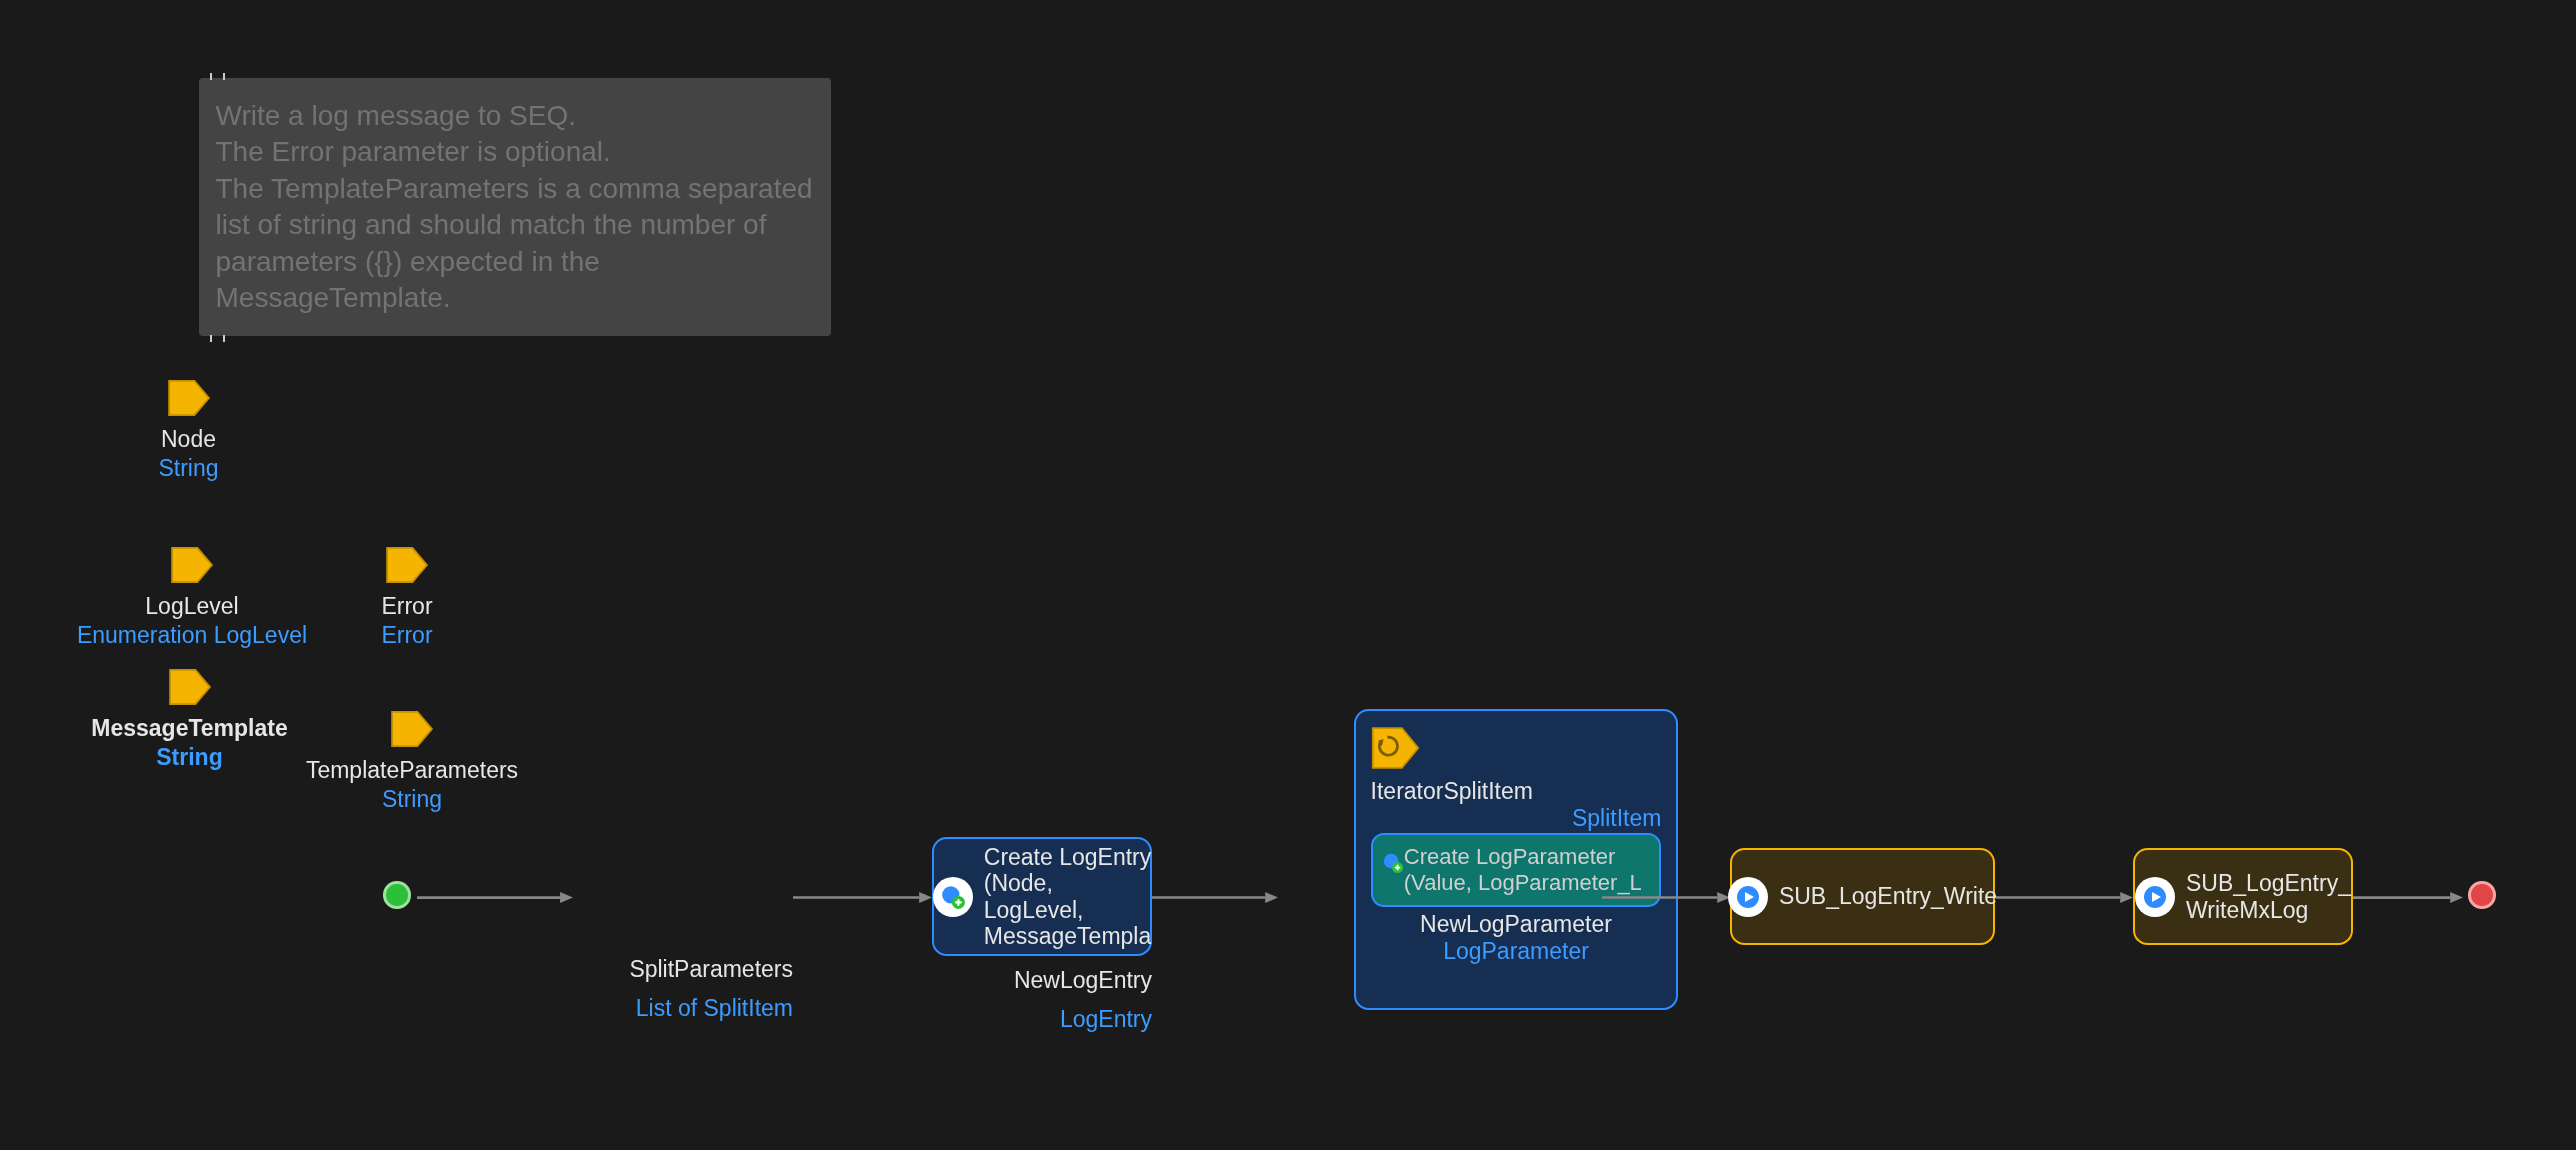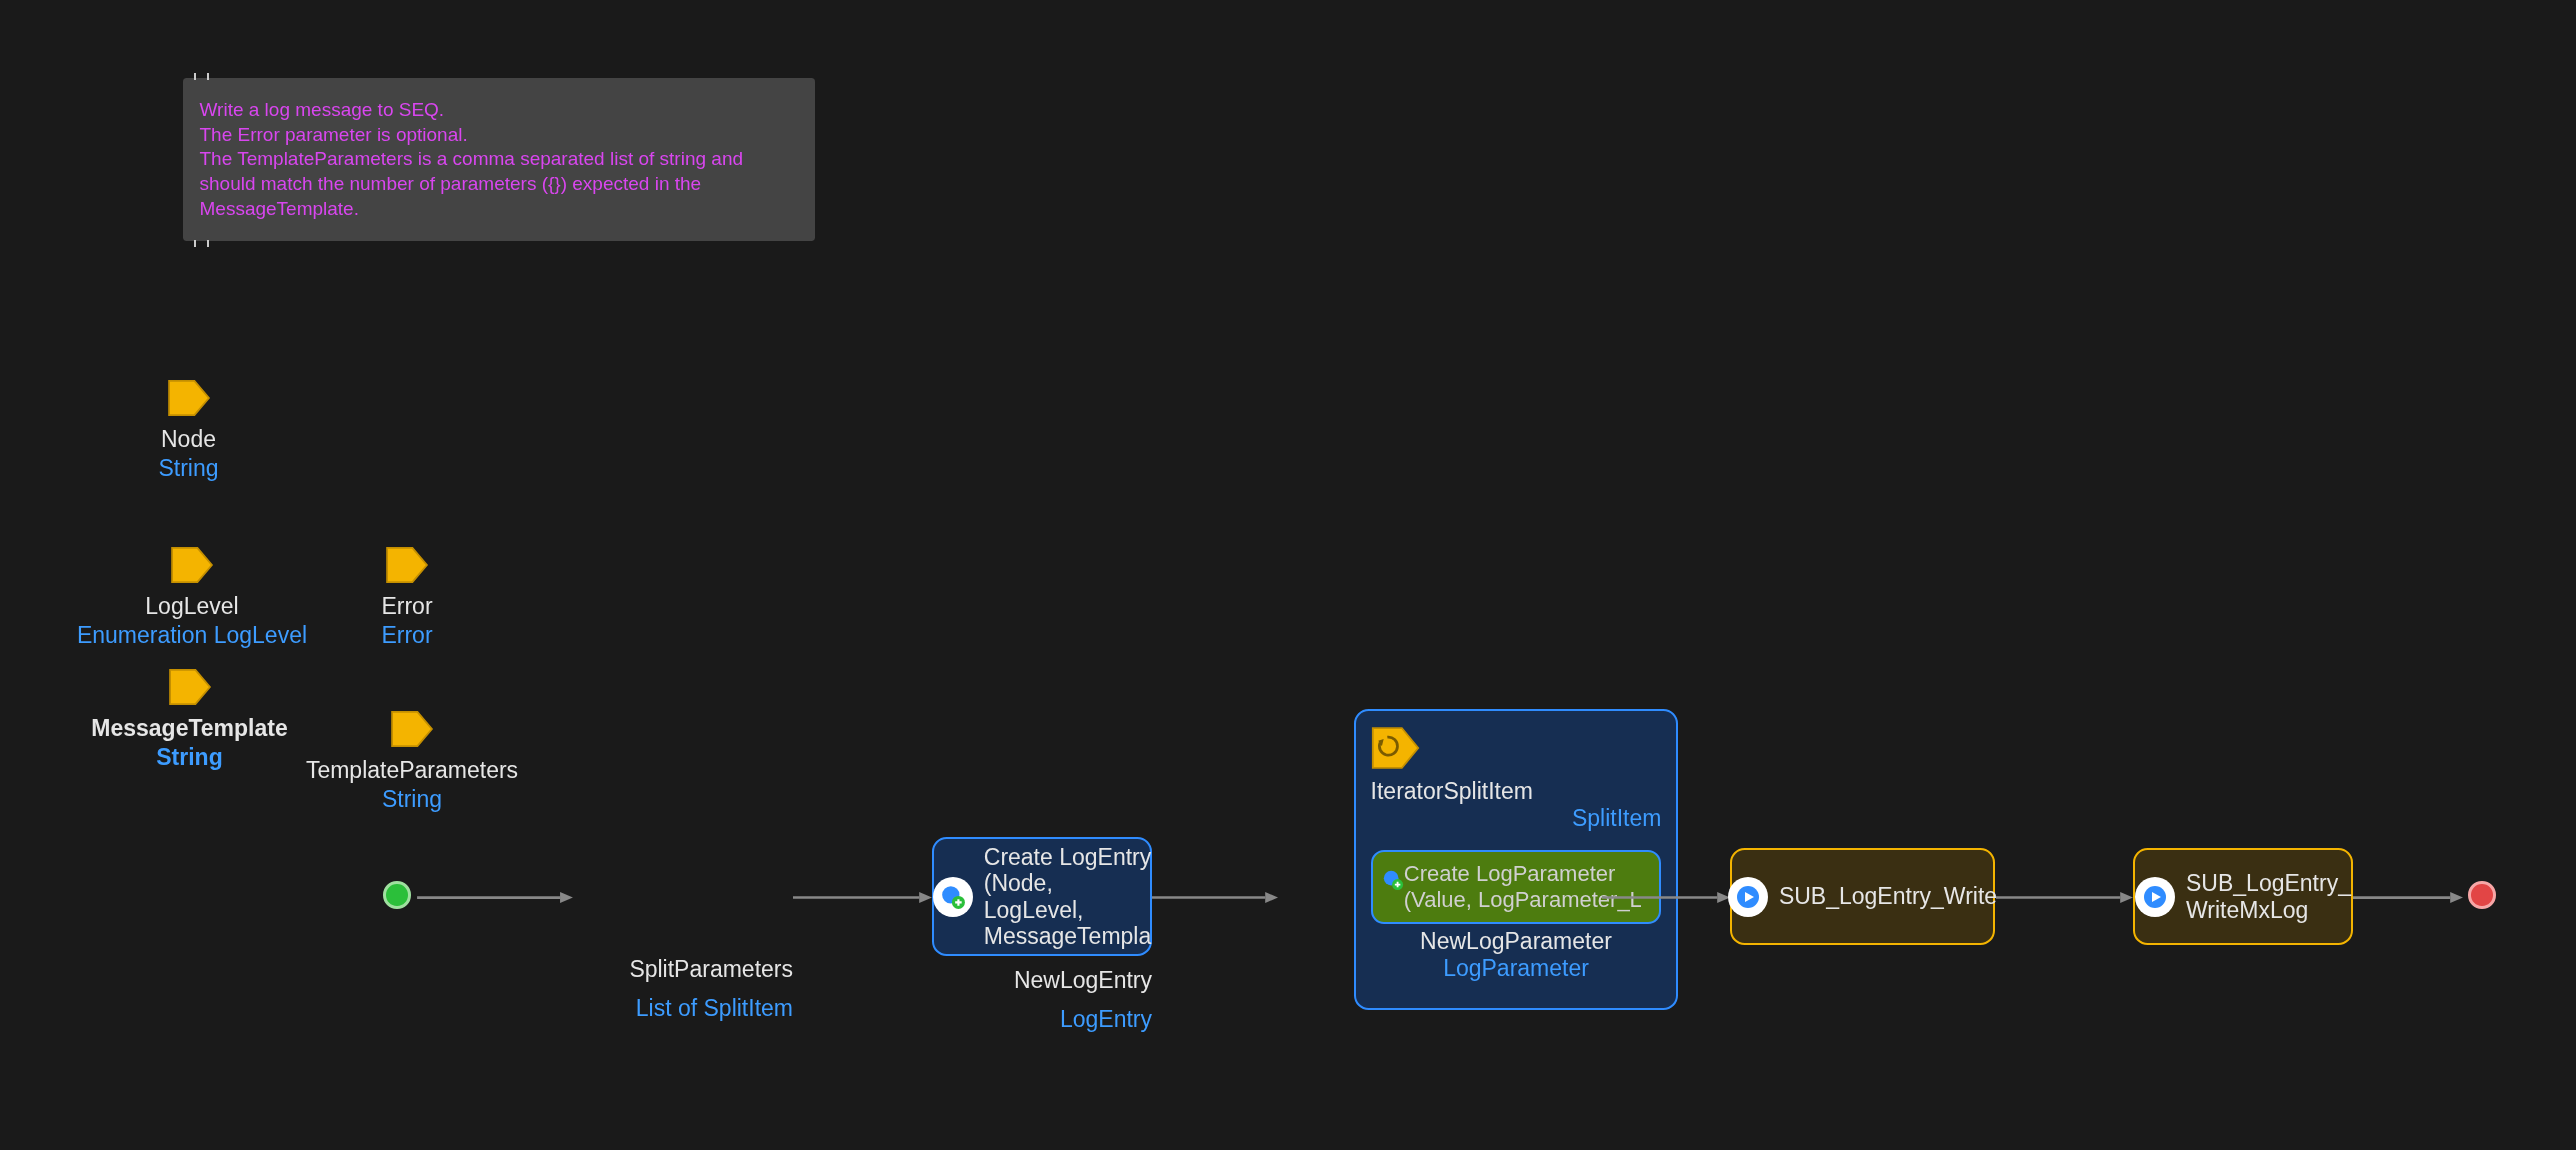--- a/index.html
+++ b/index.html
@@ -13,26 +13,27 @@
   }
   .canvas {
     position: relative;
     width: 100%; height: 100%;
     transform-origin: top left;
   }
   
   .comment {
     position: absolute;
     background: rgba(120,120,120,0.45);
-    color: #d946ef;
-    font-size: 19px;
+    color: #737373;
+    font-size: 28px;
     line-height: 1.3;
     padding: 20px 16.5px 20px 16.5px;
     border-radius: 3.7px;
     white-space: pre-wrap;
+    margin-left: 16px;
   }
   .comment::before {
     content:"";
     position:absolute;
     left:11px; top:-5.5px;
     width:11px; height:7.3px;
     border-left: 2.7px solid #ccc;
     border-right: 2.7px solid #ccc;
   }
   .comment::after {
@@ -90,22 +91,22 @@
     background:#3a2f12; border:2.7px solid #f4b400;
   }
   .loop{
     position:absolute;
     background:#162e52; border:2.7px solid #2f8cff; border-radius:14.6px;
     padding:14.6px;
   }
   .loop .loop-header .h1{color:#e6e6e6;font-size:23px;}
   .loop .loop-header .h2{color:#3d9cff;font-size:23px;text-align:right;}
   .loop .inner{
-    margin-top:18px;
-    background:#4d7c0f; border:2.7px solid #2f8cff; border-radius:13px;
+    margin-top:1px;
+    background:#0f766e; border:2.7px solid #2f8cff; border-radius:13px;
     padding:9.2px; display:flex; align-items:center;
   }
 
   svg.arrow{position:absolute;overflow:visible;}
 </style>
 </head>
 <body>
 
 <div class="canvas">
 

